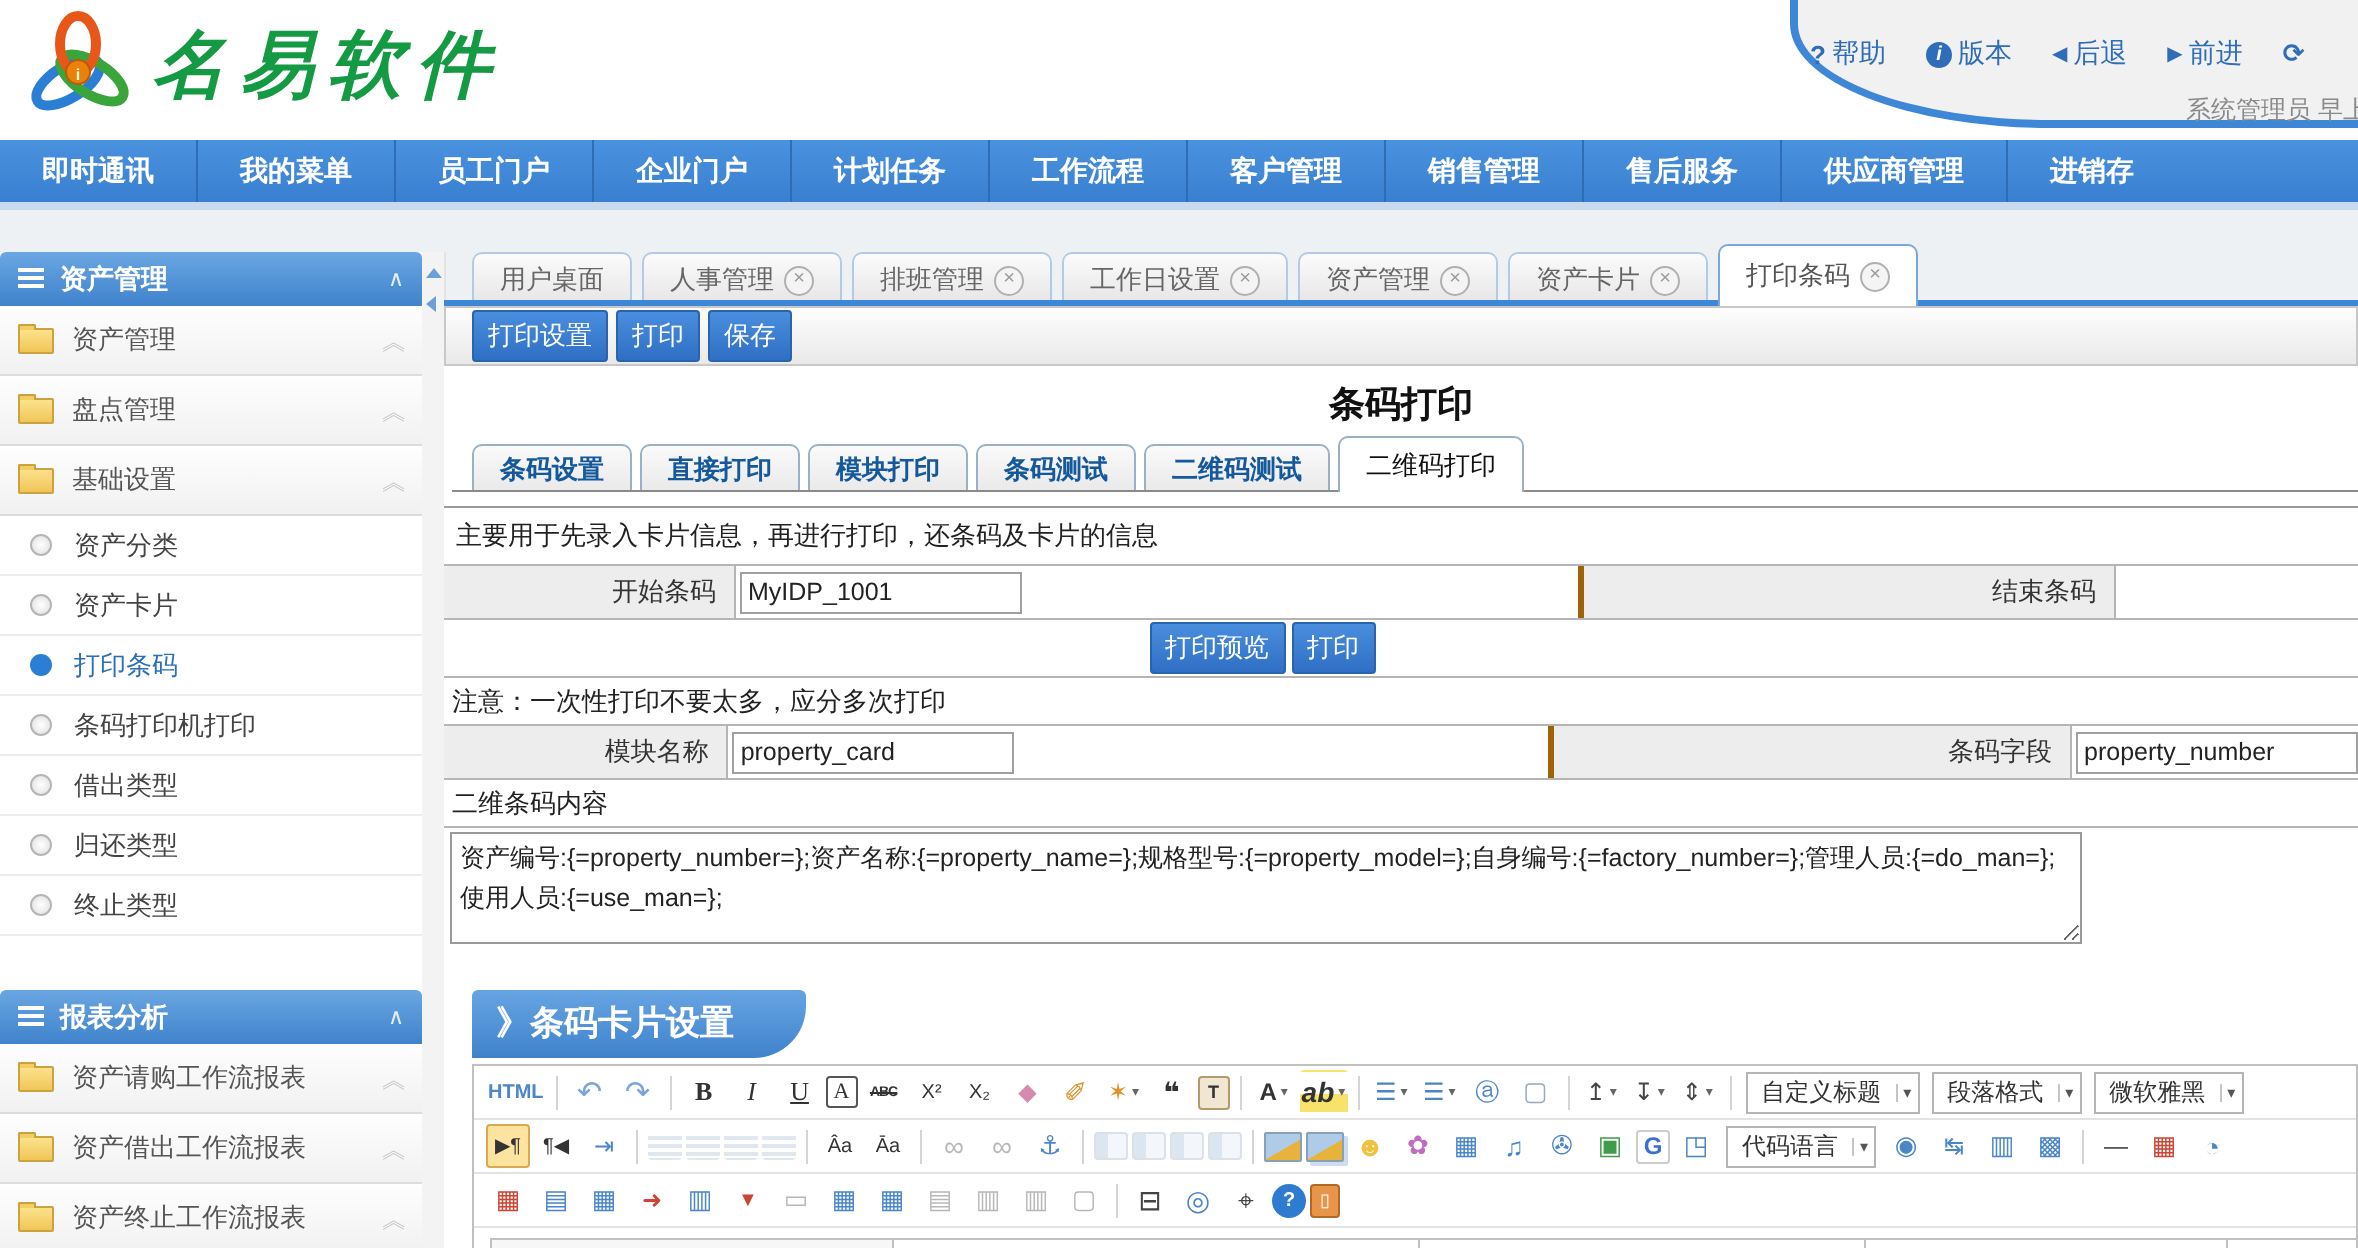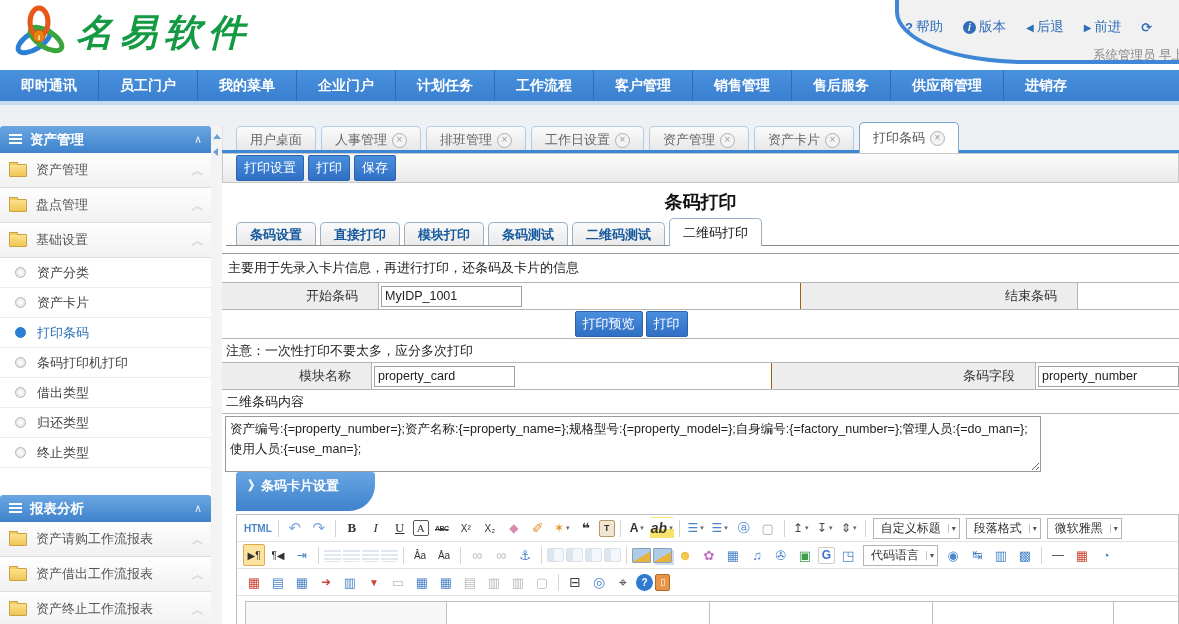--- a/index.html
+++ b/index.html
@@ -76,35 +76,35 @@
   .subtabs{position:relative;display:flex;gap:4px;padding-left:14px;height:27px;align-items:flex-end}
   .subtab{height:23px;padding:0 13px;display:flex;align-items:center;background:linear-gradient(#fafafa,#e9e9e9);
           border:1px solid #9ab0c6;border-bottom:none;border-radius:5px 5px 0 0;font-size:13px;font-weight:bold;
           color:#15599c;position:relative;z-index:1;cursor:pointer;white-space:nowrap}
   .subtab.active{background:#fff;color:#111;font-weight:normal;height:27px;z-index:3}
   .subtab-underline{position:absolute;left:4px;right:0;bottom:0;height:1px;background:#8a8a8a;z-index:2}
   .intro{margin-top:7px;border-top:1px solid #9a9a9a;border-bottom:1px solid #b5b5b5;padding:5px 6px;
          font-size:13px;color:#222}
   .frow{display:flex;align-items:center;height:26px;border-bottom:1px solid #b5b5b5;font-size:13px}
   .fcell{display:flex;align-items:center;height:100%}
-  .lab{background:#ededed;justify-content:flex-end;padding-right:20px;border-right:1px solid #b5b5b5;color:#333}
+  .lab{background:#ededed;justify-content:flex-end;padding-right:9px;border-right:1px solid #b5b5b5;color:#333}
   .w1{width:136px}
-  .w2{width:419px;border-right:1px solid #a16207;padding-left:2px}
+  .w2{width:419px;border-right:3px solid #a16207;padding-left:2px}
   .w3{width:256px}
   .w4{flex:1;padding-left:2px}
   .f-input{width:133px;height:17px;border:1px solid #a0a0a0;font-size:12.5px;padding:1px 3px;
            font-family:inherit;color:#222}
   .btn-row{height:28px;border-bottom:1px solid #b5b5b5;display:flex;align-items:center}
   .btnwrap{width:818px;display:flex;justify-content:center;gap:3px}
   .note-row,.qr-row{height:23px;border-bottom:1px solid #b5b5b5;display:flex;align-items:center;
            padding-left:4px;font-size:13px;color:#222}
   .qr-area{display:block;margin:2px 0 0 3px;width:806px;height:50px;border:1px solid #9a9a9a;
            font-size:12.5px;font-family:inherit;padding:2px 4px;resize:both;color:#222;line-height:1.6}
-  .sec-header{display:inline-block;margin:0 0 0 14px;background:linear-gradient(#67a4e3,#3f83cc);color:#fff;
-              font-weight:bold;font-size:13px;padding:5px 36px 16px 12px;border-radius:3px 3px 26px 0;cursor:pointer}
+  .sec-header{display:inline-block;margin:23px 0 0 14px;background:linear-gradient(#67a4e3,#3f83cc);color:#fff;
+              font-weight:bold;font-size:17px;padding:5px 36px 6px 12px;border-radius:3px 3px 26px 0;cursor:pointer}
   
   .editor{margin:3px 0 0 14px;border:1px solid #c0c0c0;background:#fff;height:200px;overflow:hidden;white-space:nowrap}
   .tb-row{display:flex;align-items:center;padding:0 5px;border-bottom:1px solid #e3e3e3;height:26px;overflow:hidden}
   .tbtn{display:inline-flex;align-items:center;justify-content:center;min-width:20px;height:20px;margin:0 1px;
         font-size:12px;color:#333;border:1px solid transparent;border-radius:2px;cursor:pointer;flex:none}
   .tsep{display:inline-block;width:1px;height:17px;background:#d5d5d5;margin:0 4px;flex:none}
   .tsel{display:inline-flex;align-items:center;border:1px solid #b5b5b5;background:#fff;height:19px;
         padding:0 3px 0 7px;margin:0 3px;font-size:12px;color:#333;cursor:pointer;flex:none}
   .tsel::after{content:"▾";font-size:8px;color:#555;margin-left:7px;border-left:1px solid #c5c5c5;padding-left:3px}
   .tbtn.dd::after{content:"▾";font-size:7px;color:#666;margin-left:2px}
@@ -167,22 +167,22 @@
     </span>
     <span class="hlink">
       <span class="hicon">⟳</span>
     </span>
   </div>
   <div class="user-status">系统管理员 早上好</div>
 </div>
 
 <div class="nav">
   <span class="nav-item">即时通讯</span>
+  <span class="nav-item">我的菜单</span>
   <span class="nav-item">员工门户</span>
-  <span class="nav-item">我的菜单</span>
   <span class="nav-item">企业门户</span>
   <span class="nav-item">计划任务</span>
   <span class="nav-item">工作流程</span>
   <span class="nav-item">客户管理</span>
   <span class="nav-item">销售管理</span>
   <span class="nav-item">售后服务</span>
   <span class="nav-item">供应商管理</span>
   <span class="nav-item">进销存</span>
 
 </div>

